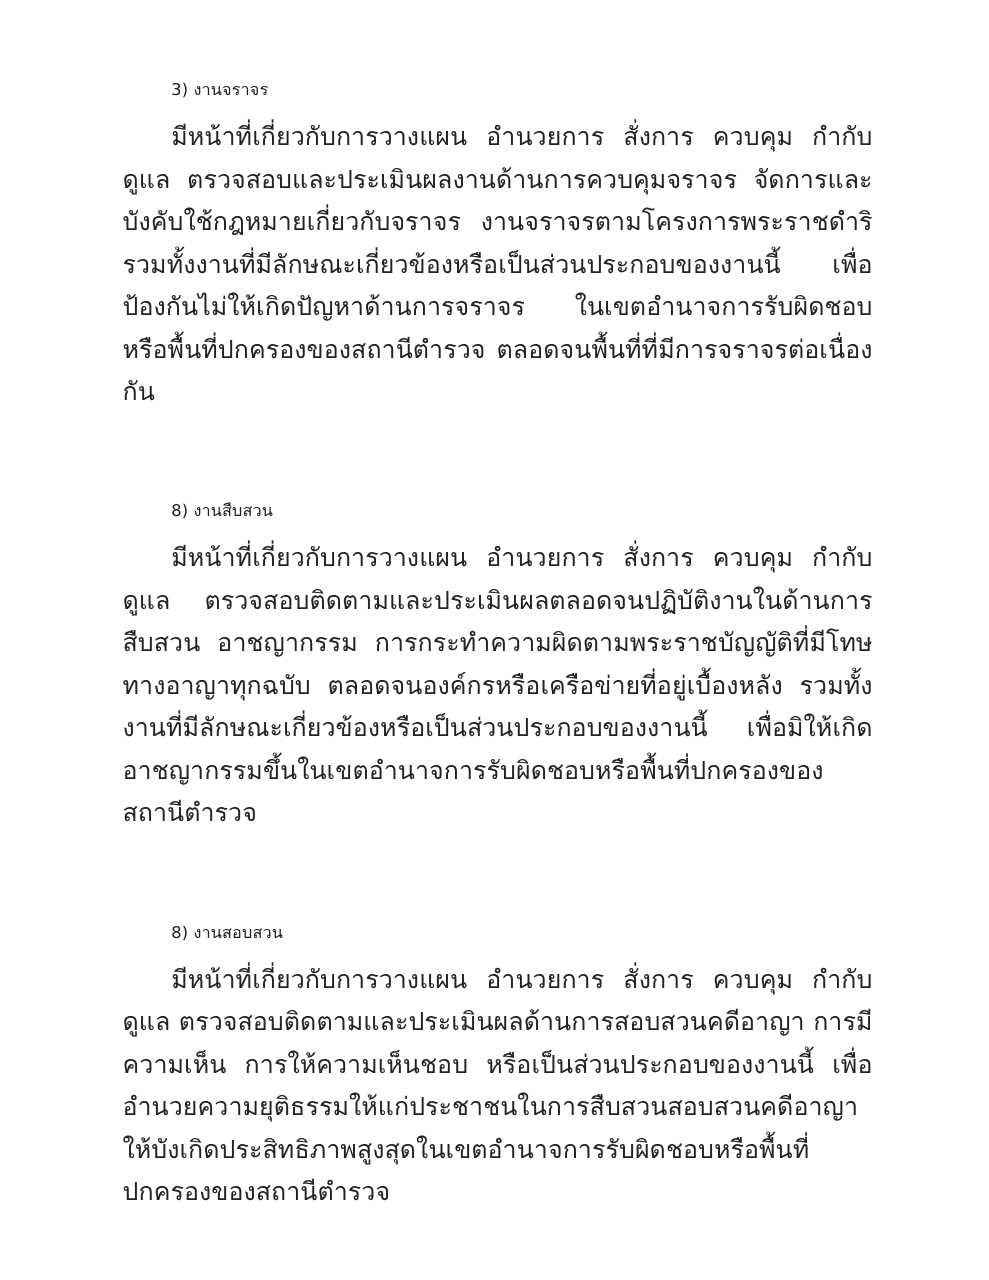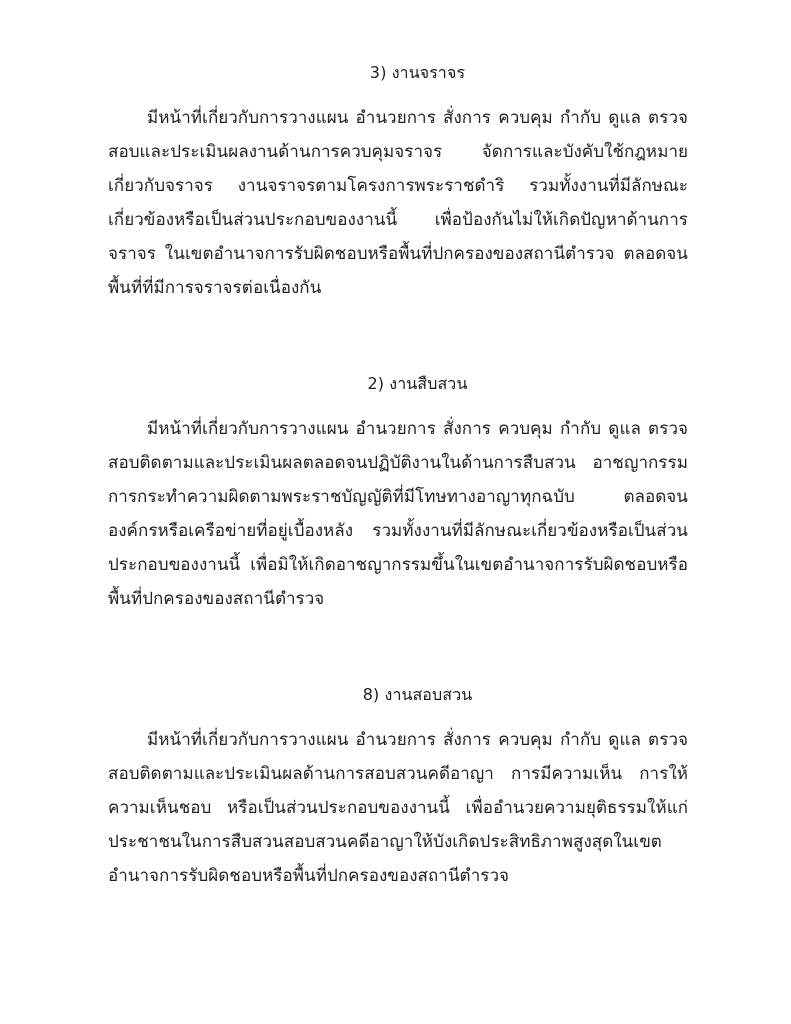--- a/index.html
+++ b/index.html
@@ -25,30 +25,29 @@
     left: 98px;
     top: 56px;
     width: 600px;
   }
   .section {
     margin: 0 0 10px 0;
   }
   .heading {
     margin: 0 0 2px 0;
     padding-left: 39px;
-    font-size: 16px;
+    font-size: 13px;
     line-height: 34px;
     color: #1c1c1c;
     white-space: nowrap;
     letter-spacing: 0.1px;
-    text-align: center;
   }
   .body-para {
-    margin: 10px;
-    font-size: 17px;
+    margin: 0;
+    font-size: 20px;
     line-height: 34px;
     color: #232323;
     text-align: justify;
     text-justify: inter-word;
     text-indent: 39px;
     word-break: normal;
     overflow-wrap: normal;
     letter-spacing: 0.05px;
   }
   
@@ -68,21 +67,21 @@
   <div class="content">
 
     <div class="section">
       <p class="heading">3) งานจราจร</p>
       <p class="body-para">มีหน้าที่เกี่ยวกับการวางแผน อำนวยการ สั่งการ ควบคุม กำกับ ดูแล ตรวจสอบและประเมินผลงานด้านการควบคุมจราจร จัดการและบังคับใช้กฎหมายเกี่ยวกับจราจร งานจราจรตามโครงการพระราชดำริ รวมทั้งงานที่มีลักษณะเกี่ยวข้องหรือเป็นส่วนประกอบของงานนี้ เพื่อป้องกันไม่ให้เกิดปัญหาด้านการจราจร ในเขตอำนาจการรับผิดชอบหรือพื้นที่ปกครองของสถานีตำรวจ ตลอดจนพื้นที่ที่มีการจราจรต่อเนื่องกัน</p>
     </div>
 
     <div class="section-gap"></div>
 
     <div class="section">
-      <p class="heading">2) งานสืบสวน</p>
+      <p class="heading">8) งานสืบสวน</p>
       <p class="body-para">มีหน้าที่เกี่ยวกับการวางแผน อำนวยการ สั่งการ ควบคุม กำกับ ดูแล ตรวจสอบติดตามและประเมินผลตลอดจนปฏิบัติงานในด้านการสืบสวน อาชญากรรม การกระทำความผิดตามพระราชบัญญัติที่มีโทษทางอาญาทุกฉบับ ตลอดจนองค์กรหรือเครือข่ายที่อยู่เบื้องหลัง รวมทั้งงานที่มีลักษณะเกี่ยวข้องหรือเป็นส่วนประกอบของงานนี้ เพื่อมิให้เกิดอาชญากรรมขึ้นในเขตอำนาจการรับผิดชอบหรือพื้นที่ปกครองของสถานีตำรวจ</p>
     </div>
 
     <div class="section-gap"></div>
 
     <div class="section">
       <p class="heading">8) งานสอบสวน</p>
       <p class="body-para">มีหน้าที่เกี่ยวกับการวางแผน อำนวยการ สั่งการ ควบคุม กำกับ ดูแล ตรวจสอบติดตามและประเมินผลด้านการสอบสวนคดีอาญา การมีความเห็น การให้ความเห็นชอบ หรือเป็นส่วนประกอบของงานนี้ เพื่ออำนวยความยุติธรรมให้แก่ประชาชนในการสืบสวนสอบสวนคดีอาญาให้บังเกิดประสิทธิภาพสูงสุดในเขตอำนาจการรับผิดชอบหรือพื้นที่ปกครองของสถานีตำรวจ</p>
     </div>
 

